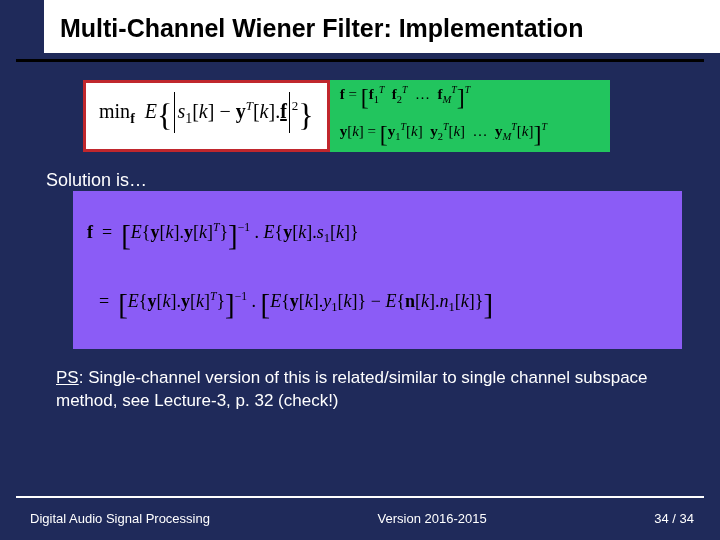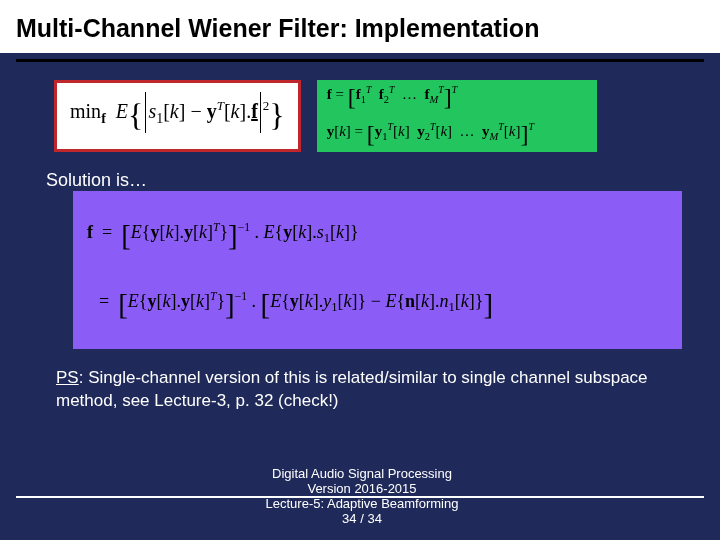--- a/index.html
+++ b/index.html
@@ -7,20 +7,21 @@
     width: 720px; height: 540px;
     background: #1f2a5a;
     font-family: Arial, Helvetica, sans-serif;
     color: #000;
     position: relative;
     overflow: hidden;
   }
   .title-bar {
     background: #fff;
     padding: 14px 16px 10px 16px;
+    margin-left: 44px;
   }
   .title-bar h1 {
     font-size: 25px;
     font-weight: bold;
     color: #000;
   }
   .title-rule {
     height: 3px;
     background: #000;
     margin: 6px 16px 0 16px;
@@ -31,22 +32,21 @@
   }
   .bullet-line {
     font-size: 19px;
     color: #fff;
     margin-bottom: 14px;
   }
   .bullet-line .u { text-decoration: underline; }
   .eq-row {
     display: flex;
     align-items: stretch;
-    gap: 16px;
-    margin-left: 26px;
+    margin-left: 55px;
     margin-bottom: 18px;
   }
   .eq-box-outer {
     border: 3px solid #c0272d;
     background: #fff;
     padding: 3px;
     display: inline-block;
   }
   .eq-box-inner {
     background: #fff;
@@ -99,21 +99,20 @@
   }
   .footer {
     position: absolute;
     left: 4px; right: 0; bottom: 0;
     display: flex;
     justify-content: space-between;
     align-items: center;
     padding: 10px 26px 14px 26px;
     color: #fff;
     font-size: 13px;
-    flex-direction: column;
   }
   sup { font-size: 0.65em; vertical-align: super; }
   sub { font-size: 0.7em; vertical-align: sub; }
   .serif { font-family: Georgia, 'Times New Roman', serif; }
   .b { font-weight: bold; }
   .lbr { font-size: 1.6em; vertical-align: -0.25em; }
   .vbar { display:inline-block; border-left:1px solid #000; border-right:1px solid #000; padding:0 2px; margin:0 2px; line-height:1.4em; }
 </style>
 </head>
 <body>
@@ -156,15 +155,14 @@
   <div class="ps-line">
     <span class="psu">PS</span><span>:  Single-channel version of this is related/similar to single channel subspace method, see Lecture-3, p. 32 (check!)</span>
   </div>
 
 </div>
 
 <div class="footer-rule"></div>
 <div class="footer">
   <span>Digital Audio Signal Processing</span>
   <span>Version 2016-2015</span>
-  <span>Lecture-5: Adaptive Beamforming</span>
   <span>34 / 34</span>
 </div>
 
 </body></html>

